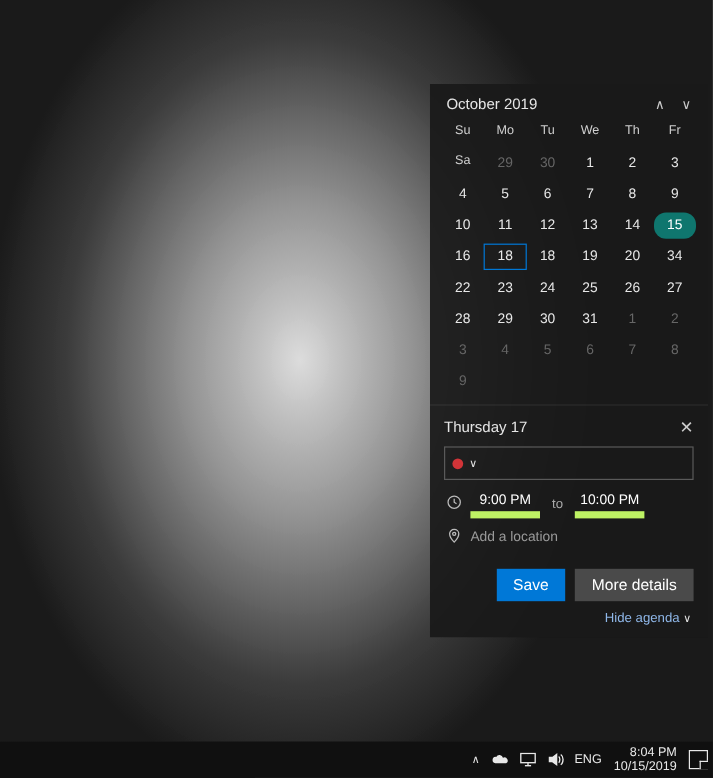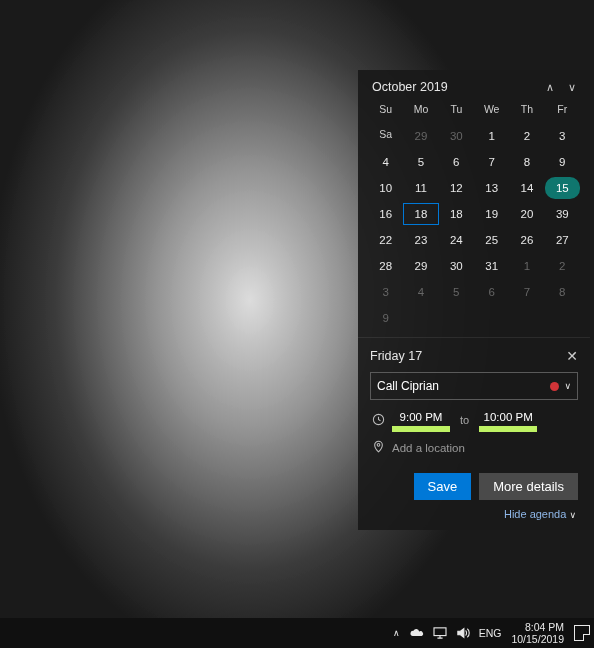--- a/index.html
+++ b/index.html
@@ -111,21 +111,21 @@
       <div class="day">11</div>
       <div class="day">12</div>
       <div class="day">13</div>
       <div class="day">14</div>
       <div class="day today">15</div>
       <div class="day">16</div>
       <div class="day sel">18</div>
       <div class="day">18</div>
       <div class="day">19</div>
       <div class="day">20</div>
-      <div class="day">39</div>
+      <div class="day">34</div>
       <div class="day">22</div>
       <div class="day">23</div>
       <div class="day">24</div>
       <div class="day">25</div>
       <div class="day">26</div>
       <div class="day">27</div>
       <div class="day">28</div>
       <div class="day">29</div>
       <div class="day">30</div>
       <div class="day">31</div>
@@ -137,26 +137,25 @@
       <div class="day dim">6</div>
       <div class="day dim">7</div>
       <div class="day dim">8</div>
       <div class="day dim">9</div>
     </div>
 
   <div class="divider"></div>
 
   <div class="agenda">
     <div class="agenda-head">
-      <span>Friday 17</span>
+      <span>Thursday 17</span>
       <span class="close-x">✕</span>
     </div>
 
     <div class="evt-title">
-      <input type="text" value="Call Ciprian" style="">
       <div class="cal-color">
         <span class="dot"></span>
         <span class="chev">∨</span>
       </div>
     </div>
 
     <div class="row">
       <span class="ico">
         <svg width="13" height="13" viewBox="0 0 16 16" fill="none" stroke="#bbb" stroke-width="1.3">
             <circle cx="8" cy="8" r="6.3"></circle>

